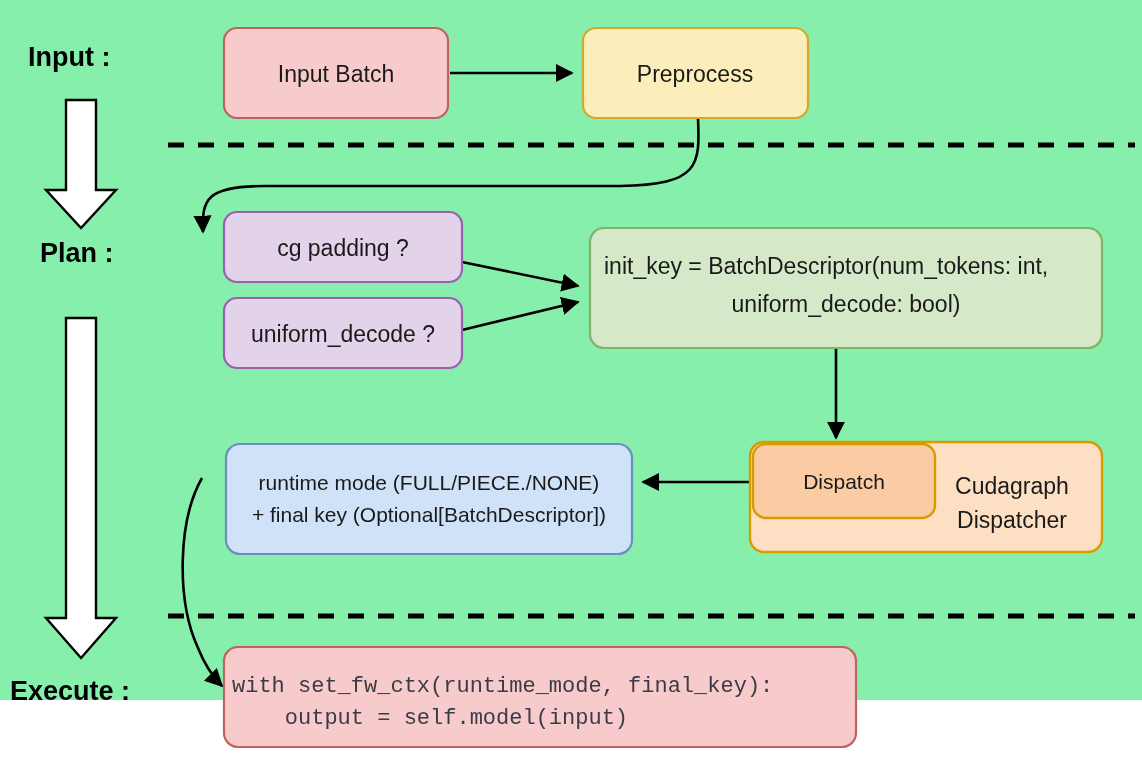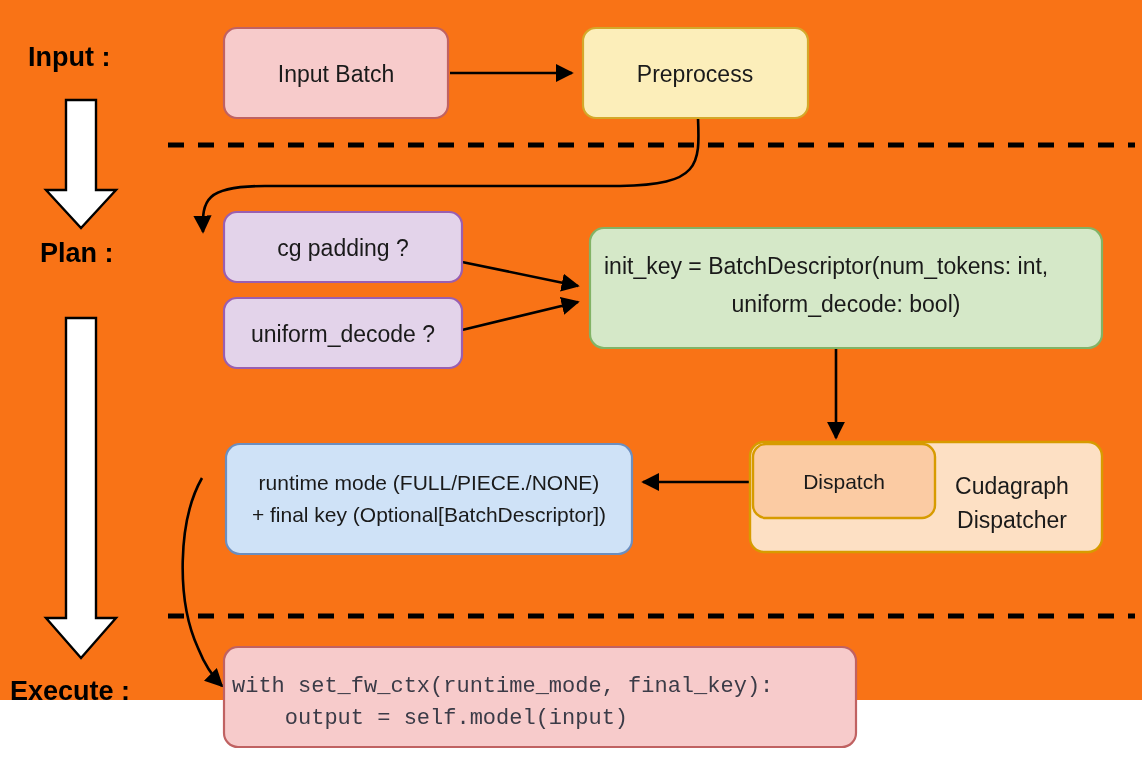--- a/index.html
+++ b/index.html
@@ -10,21 +10,21 @@
   body {
     width: 1142px;
     height: 770px;
     font-family: "Liberation Sans", sans-serif;
     overflow: hidden;
   }
   #stage {
     position: relative;
     width: 1142px;
     height: 700px;
-    background: #f97316;
+    background: #86efac;
   }
   svg.diagram {
     position: absolute;
     left: 0;
     top: 0;
     width: 1142px;
     height: 770px;
     display: block;
   }
   .stage-label {

